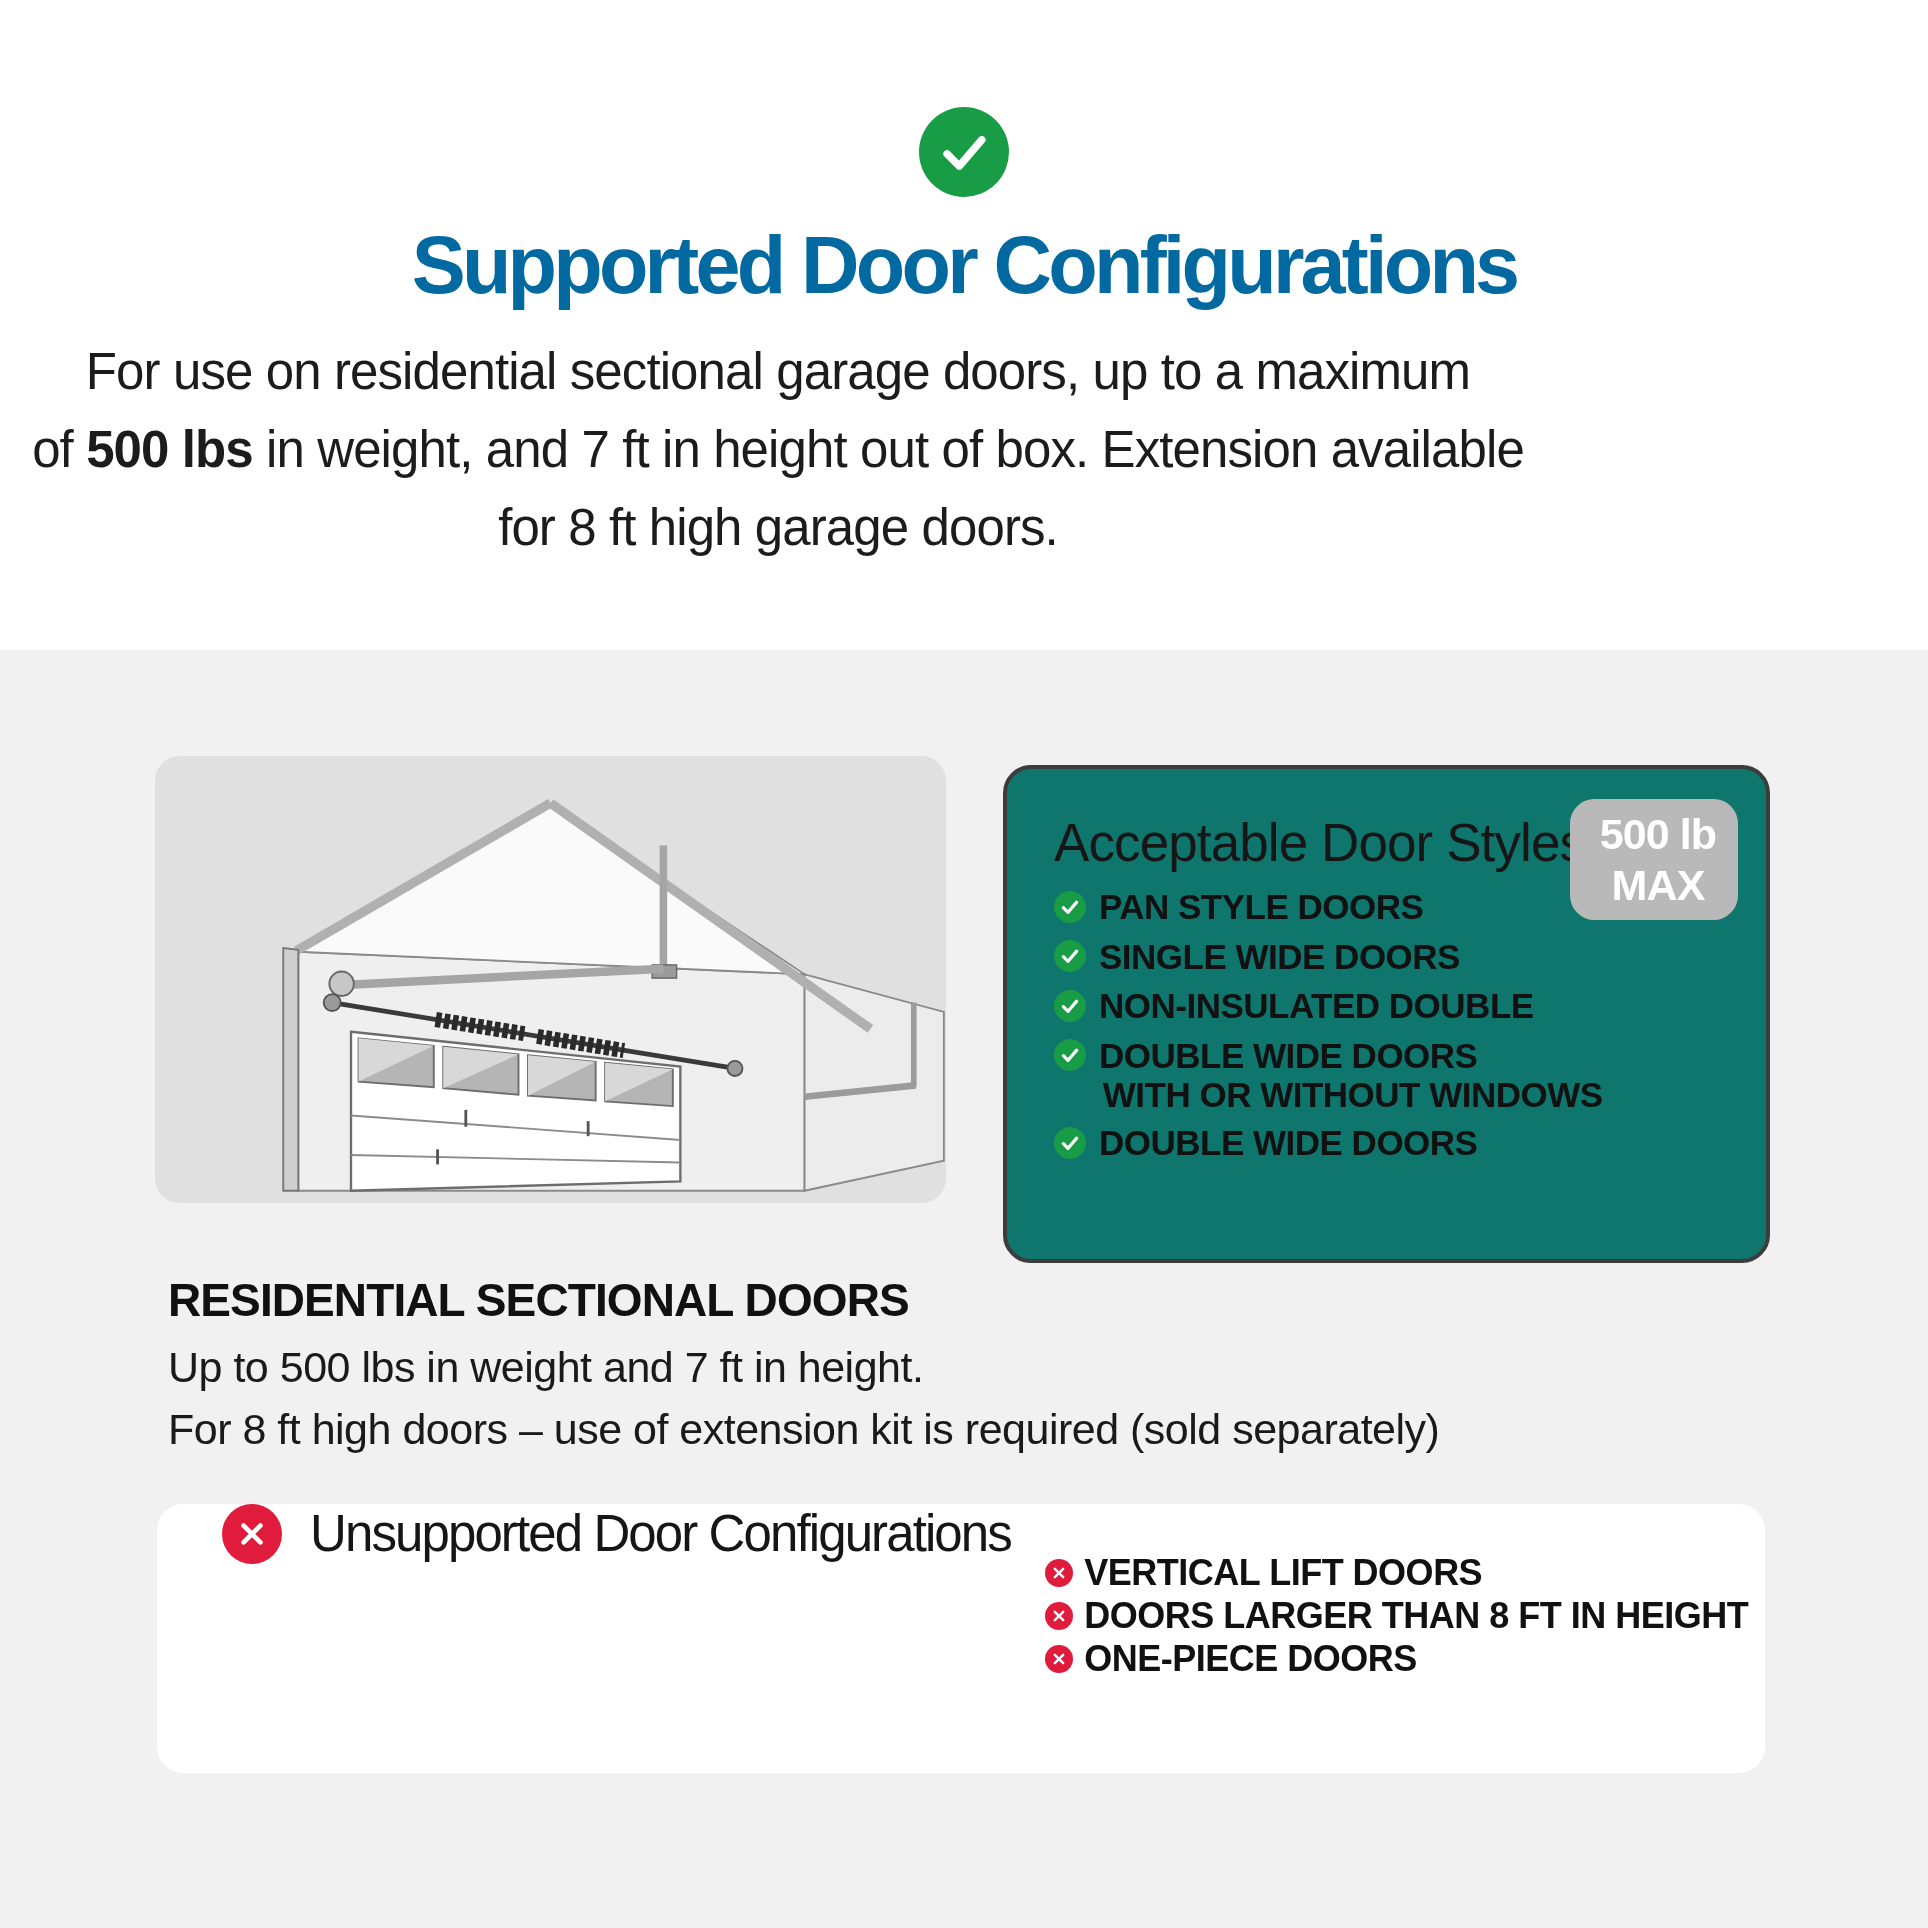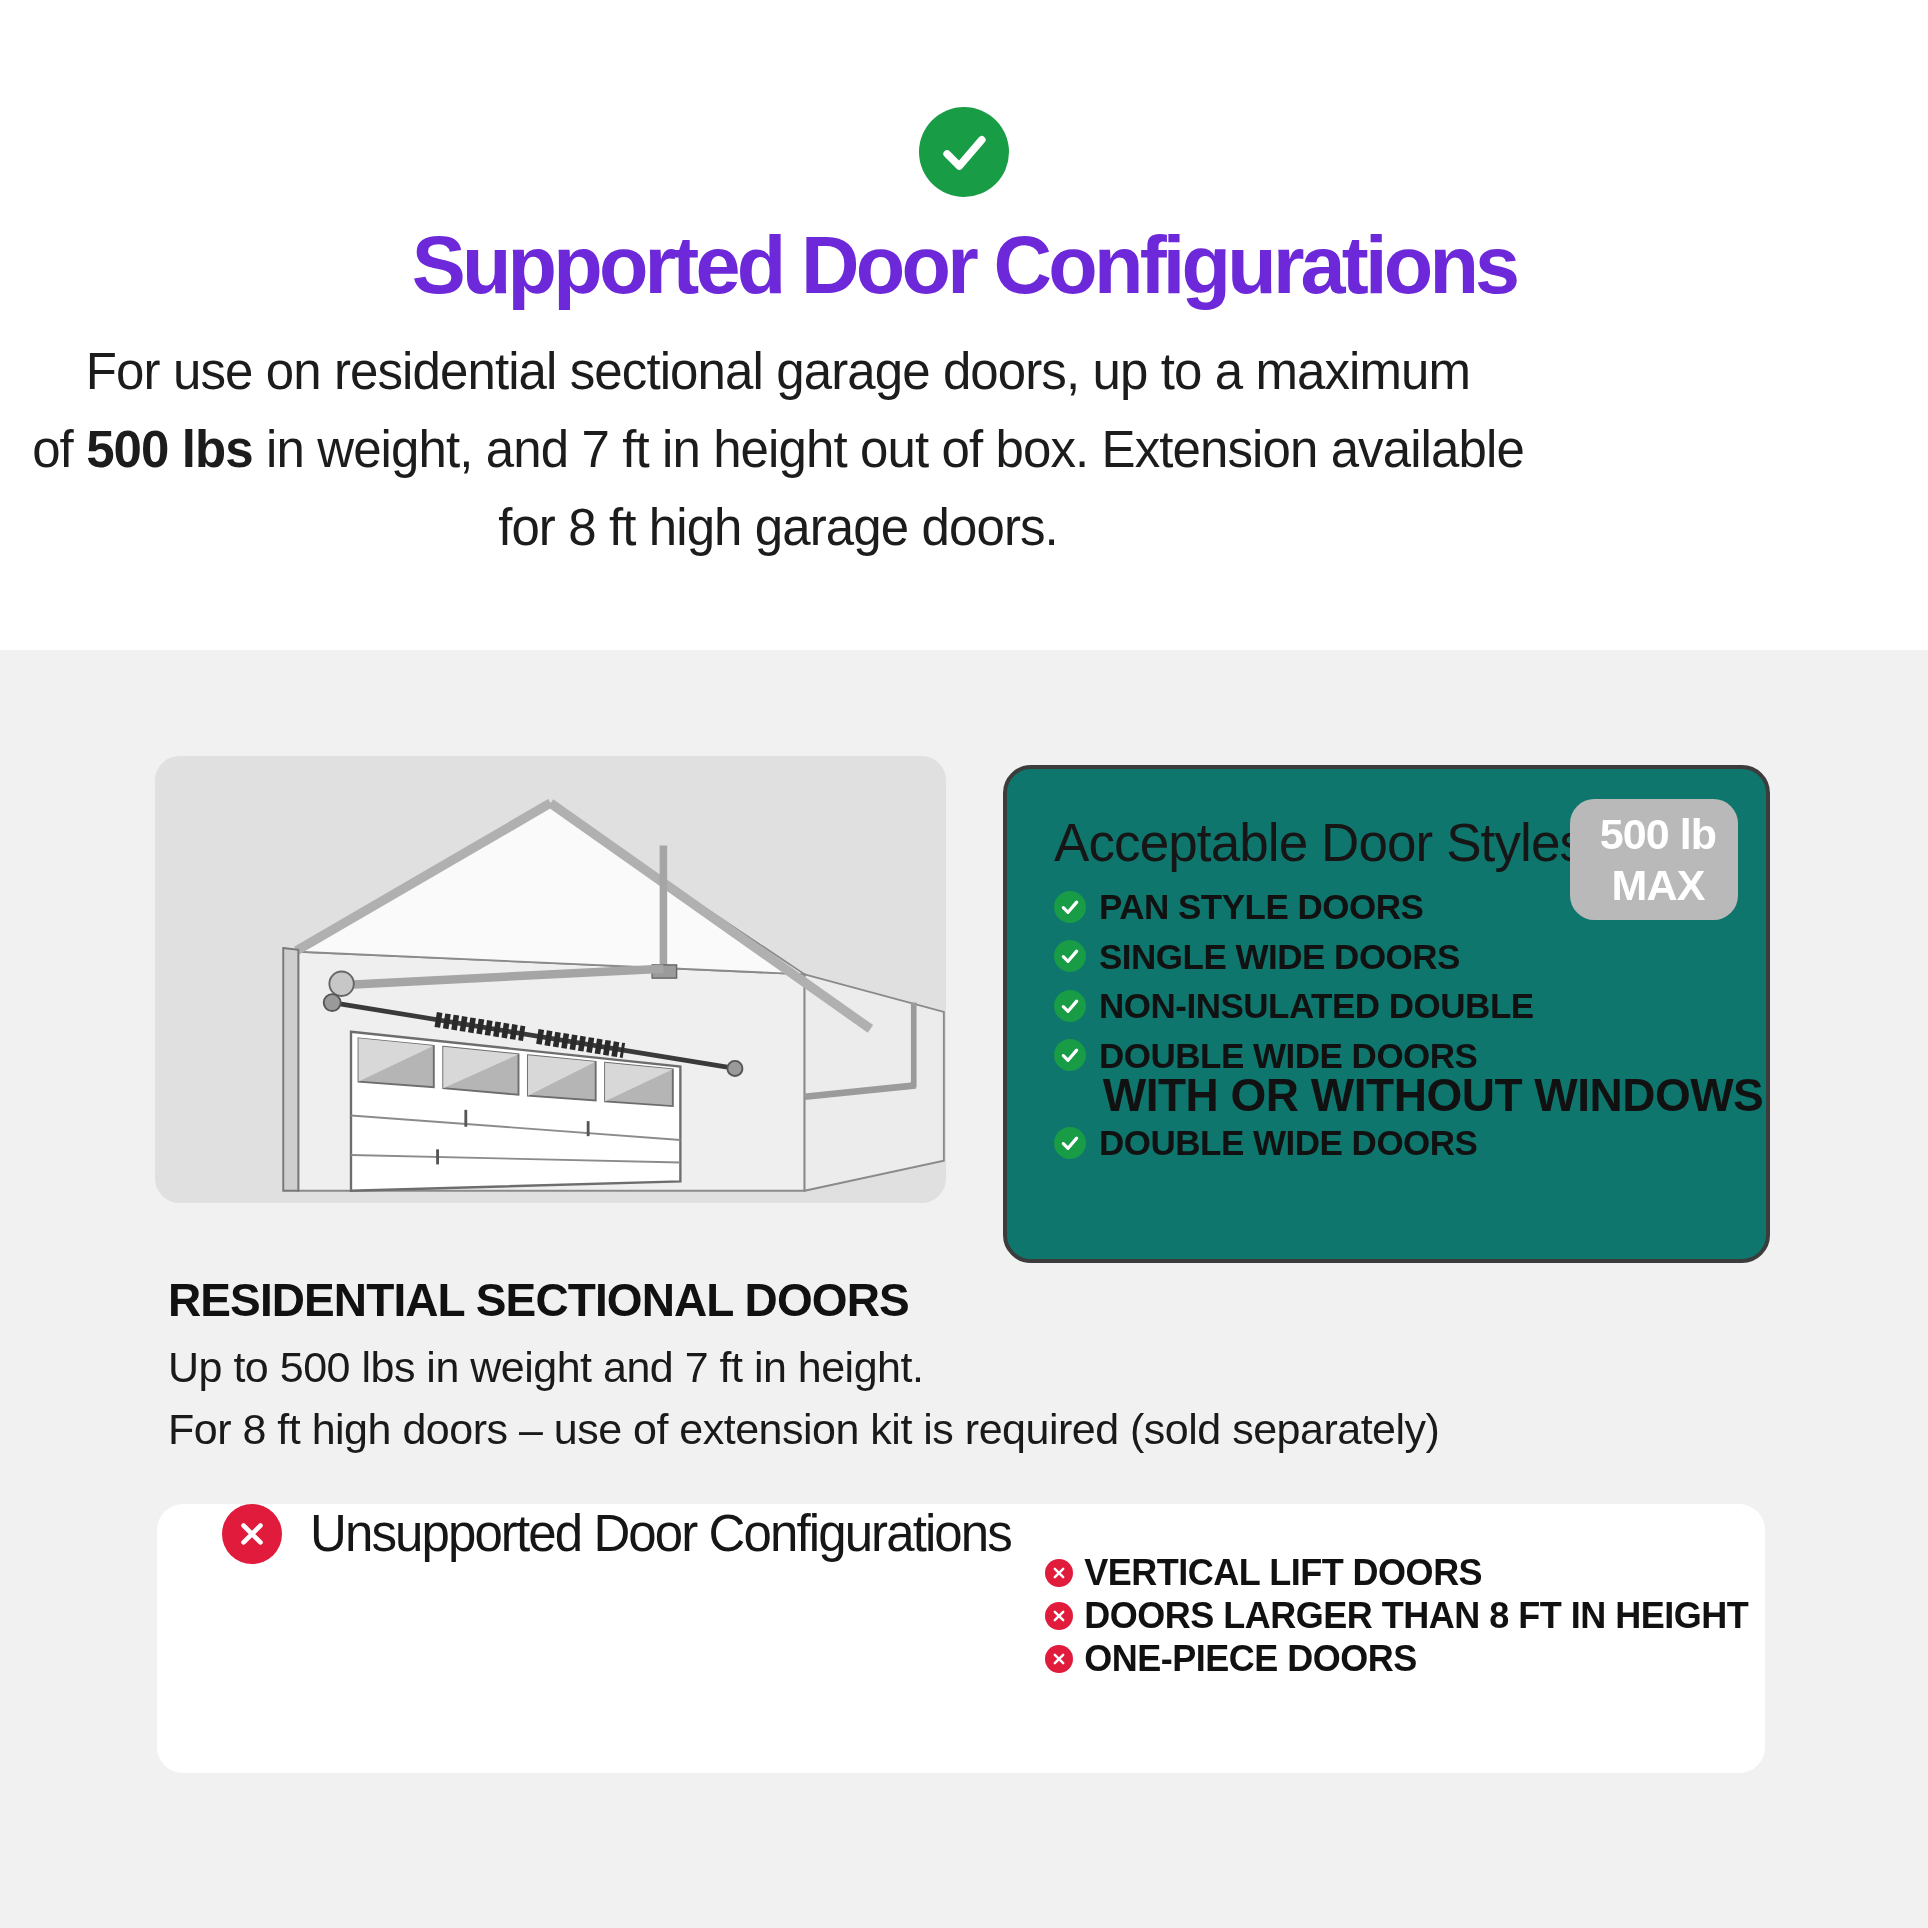--- a/index.html
+++ b/index.html
@@ -9,21 +9,21 @@
     font-family:"Liberation Sans",sans-serif;
   }
   .gray-band{position:absolute;left:0;top:650px;width:1928px;height:1279px;background:#f1f1f2;}
 
   
   .hero-check{
     position:absolute;left:919px;top:107px;width:90px;height:90px;color:var(--green,#189c46);
   }
   .hero-title{
     position:absolute;left:0;top:220px;width:1928px;text-align:center;
-    font-size:81px;font-weight:700;letter-spacing:-3.8px;color:#6d28d9;line-height:90px;
+    font-size:81px;font-weight:700;letter-spacing:-3.8px;color:#0369a1;line-height:90px;
   }
   .hero-intro{
     position:absolute;left:0;top:333px;width:1556px;text-align:center;
     font-size:51px;line-height:78px;letter-spacing:-0.9px;color:#1c1c1c;
   }
   .hero-intro b{font-weight:700;}
 
   
   .illus-card{
     position:absolute;left:155px;top:756px;width:791px;height:447px;
@@ -42,21 +42,21 @@
     position:absolute;right:28px;top:30px;width:160px;height:121px;border-radius:24.5px;
     background:var(--badge_gray,#b9b9ba);color:#ffffff;font-weight:700;font-size:43px;
     display:flex;flex-direction:column;align-items:center;justify-content:center;line-height:51px;
     letter-spacing:-0.9px;
     padding-left:8px;
   }
   .styles-list{position:absolute;left:47px;top:117px;display:flex;flex-direction:column;}
   .s-item{display:flex;align-items:flex-start;margin-bottom:8.5px;}
   .s-icon{width:32px;height:32px;margin-top:4.7px;margin-right:13px;flex:0 0 auto;color:var(--green,#189c46);}
   .s-l1{display:block;font-weight:700;font-size:35px;line-height:41px;letter-spacing:-0.5px;color:#111;}
-  .s-l2{display:block;font-weight:700;font-size:46px;line-height:38px;letter-spacing:-0.5px;color:#111;padding-left:3.8px;}
+  .s-l2{display:block;font-weight:700;font-size:35px;line-height:38px;letter-spacing:-0.5px;color:#111;padding-left:3.8px;}
 
   
   .res-heading{position:absolute;left:168px;top:1273px;font-size:46px;font-weight:700;letter-spacing:-0.9px;color:#111;}
   .res-line1{position:absolute;left:168px;top:1343px;font-size:43px;letter-spacing:-0.5px;color:#1a1a1a;}
   .res-line2{position:absolute;left:168px;top:1405px;font-size:43px;letter-spacing:-0.5px;color:#1a1a1a;}
 
   
   .unsup-card{
     position:absolute;left:157px;top:1504px;width:1608px;height:269px;
     background:#ffffff;border-radius:26px;

